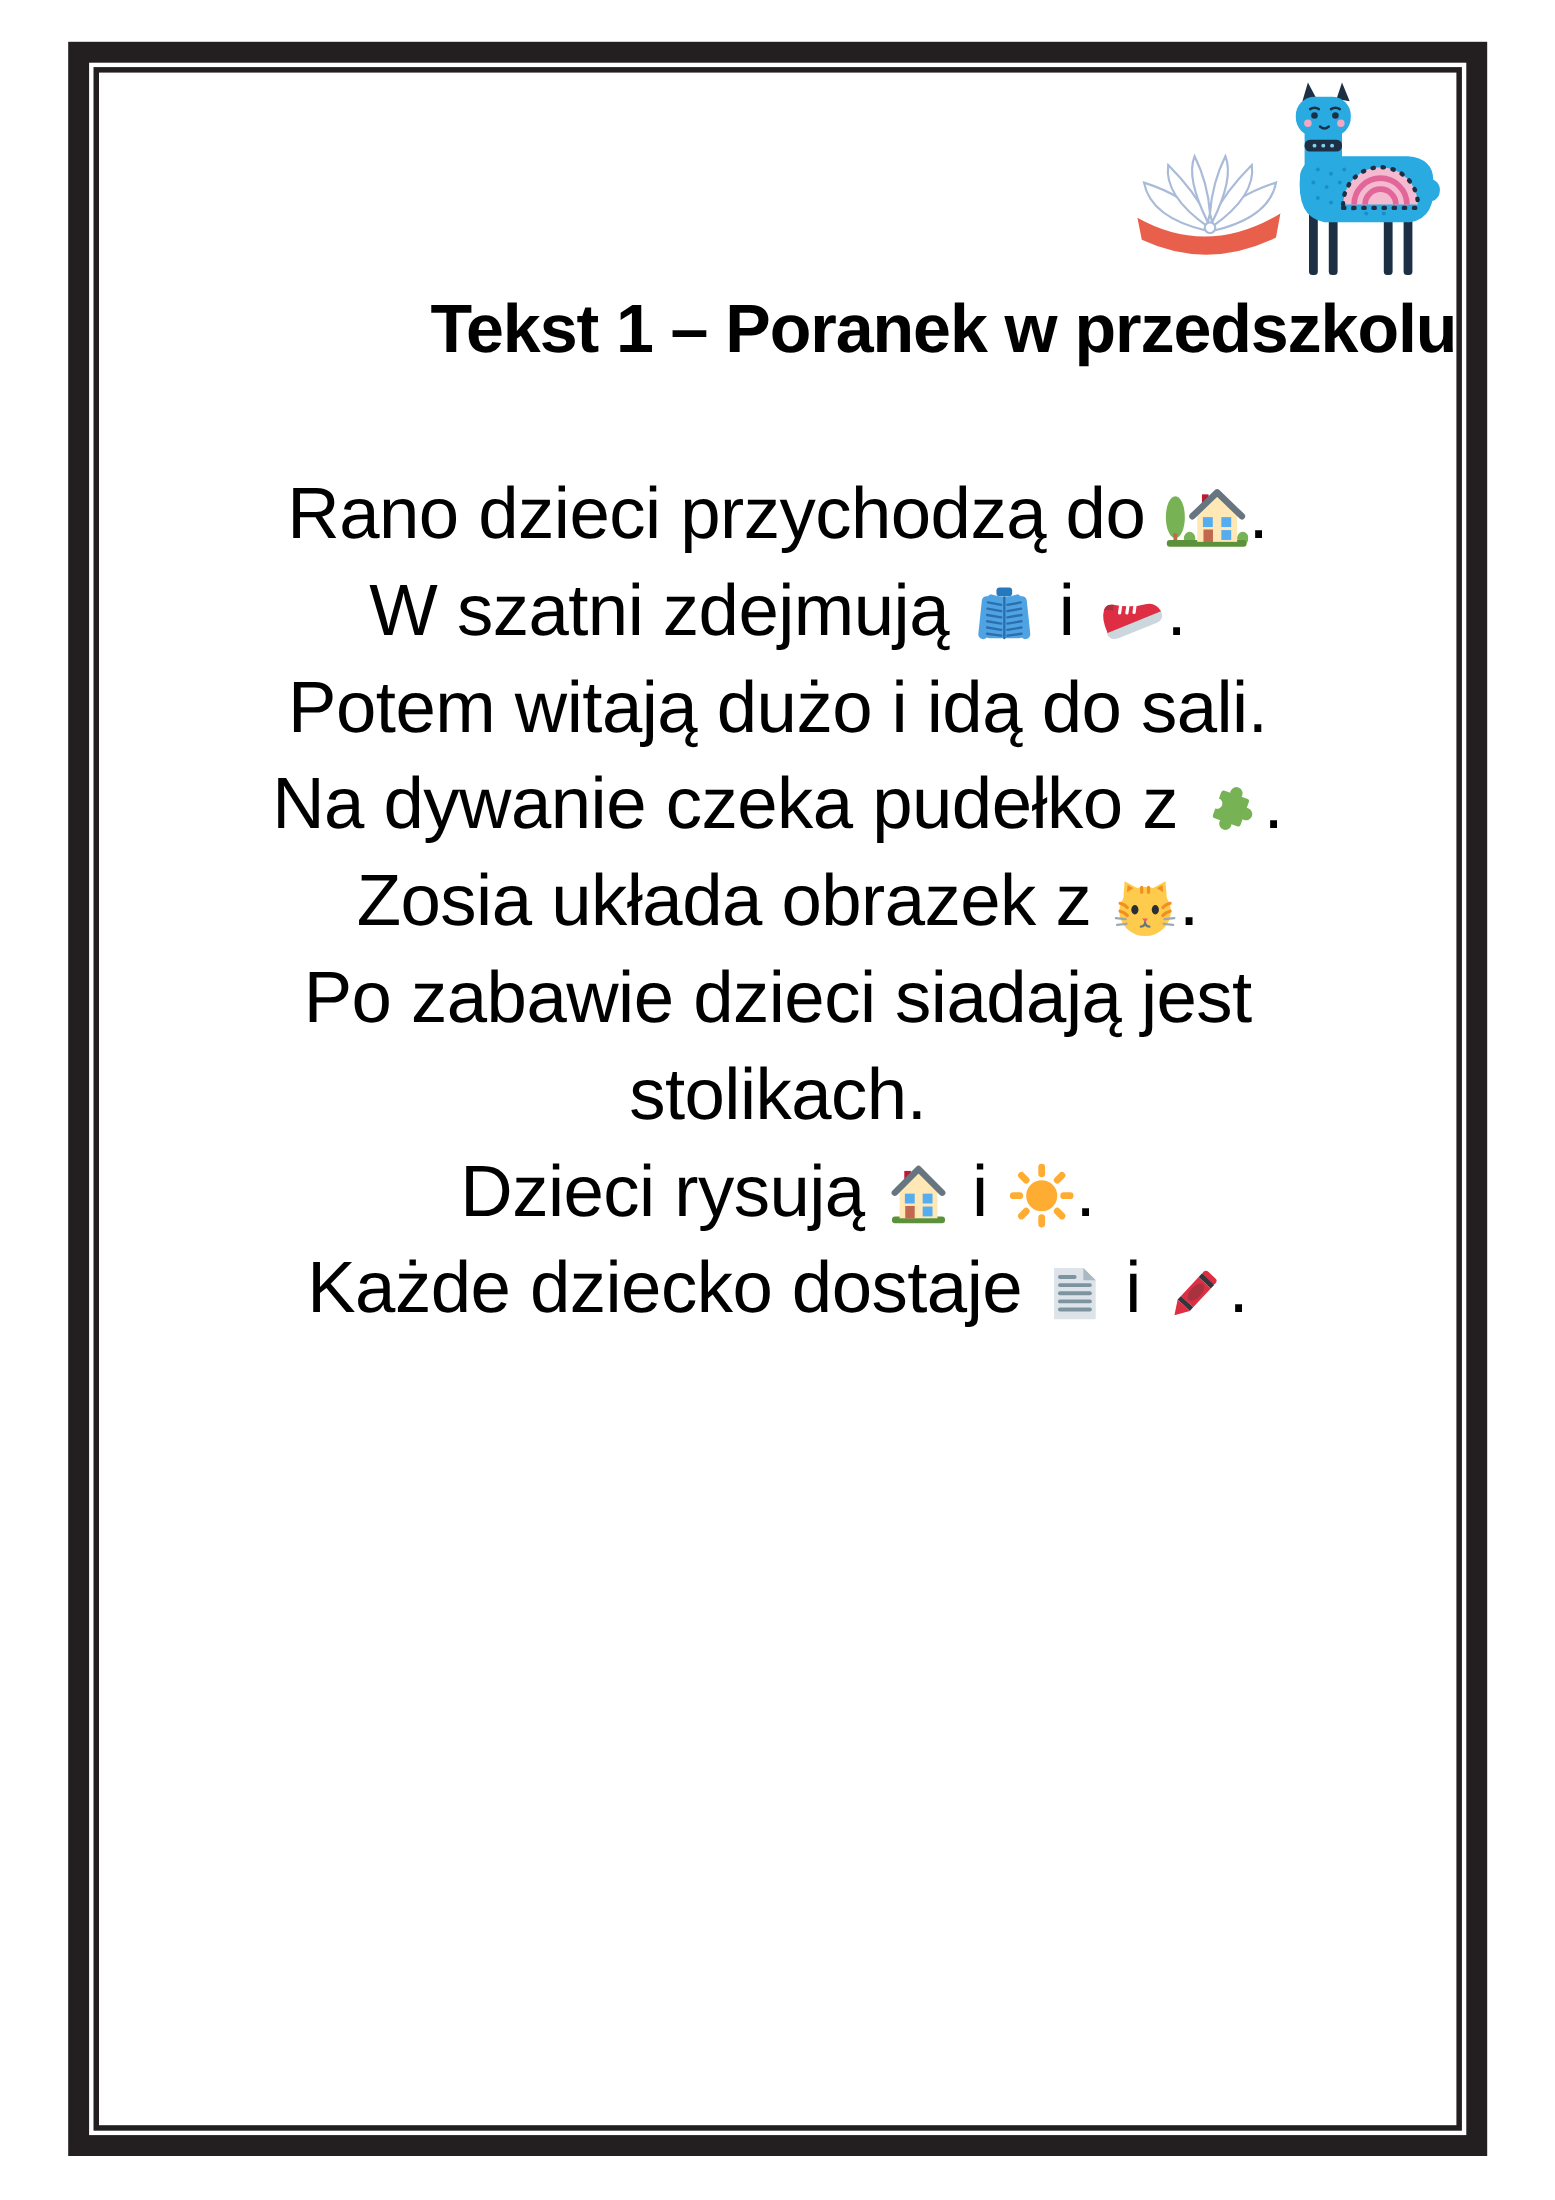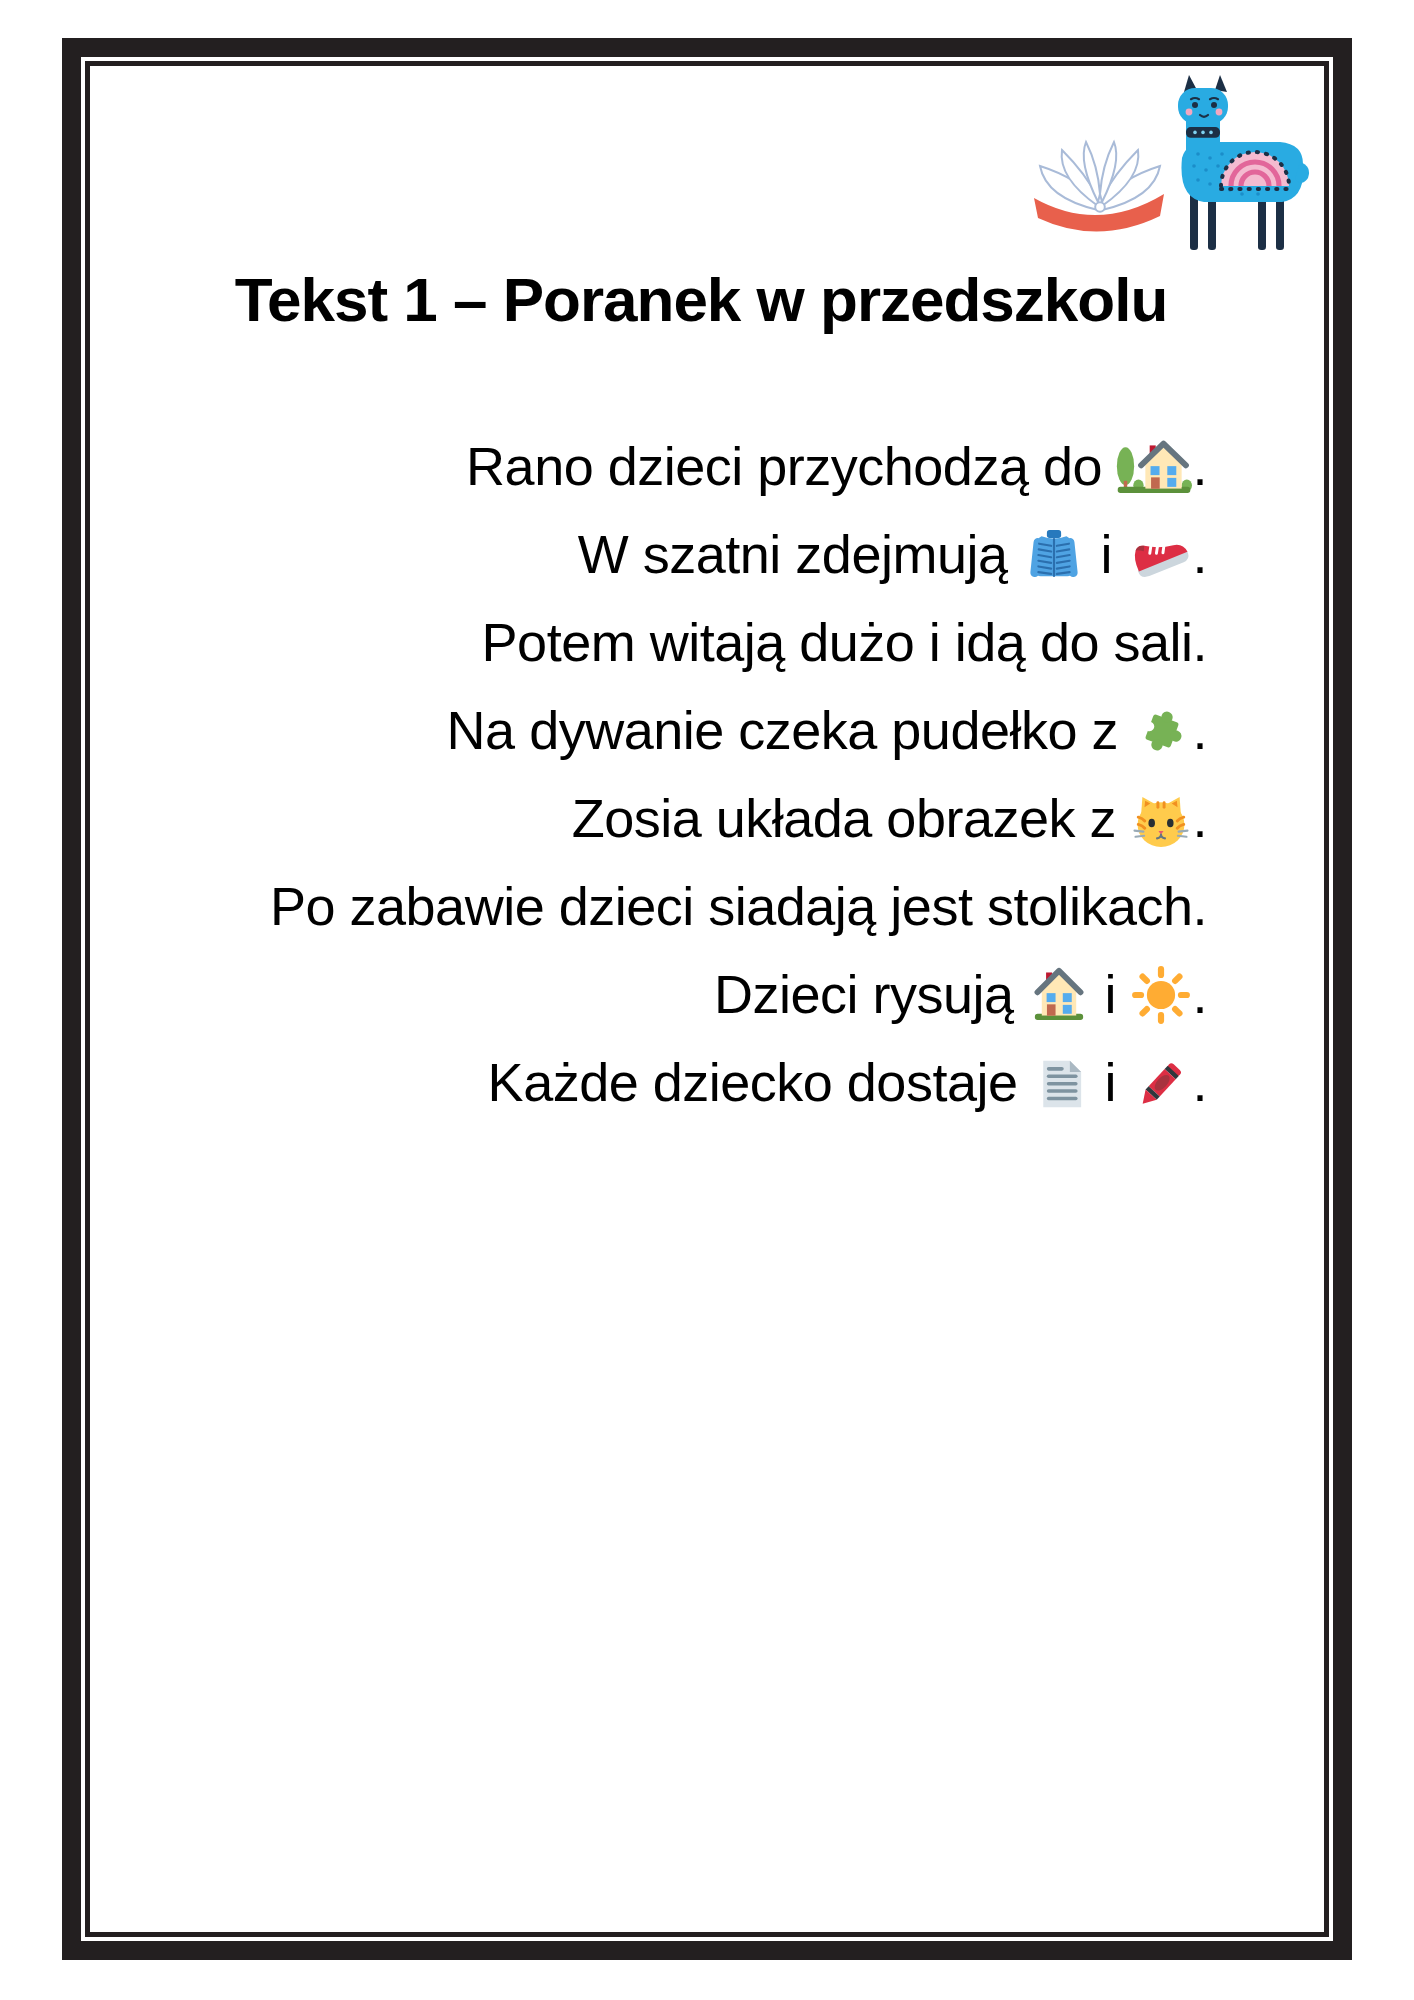--- a/index.html
+++ b/index.html
@@ -14,29 +14,29 @@
     border:19px solid #231f20;padding:4px;box-sizing:border-box;
   }
   .frame-inner{
     width:100%;height:100%;box-sizing:border-box;
     border:5px solid #231f20;position:relative;
   }
   .illustration{
     position:absolute;top:8px;right:6px;width:300px;height:200px;
   }
   h1.title{
-    margin:0;padding:200px 12px 0 0;
-    text-align:center;
+    margin:0;padding:200px 0 0 0;
+    text-align:right;
     font-size:62px;line-height:1.1;font-weight:bold;
     letter-spacing:-1px;
   }
   .story{
     margin:88px auto 0 auto;max-width:1000px;
-    text-align:right;
-    font-size:54px;line-height:88px;
+    text-align:center;
+    font-size:66px;line-height:88px;
     letter-spacing:-0.5px;
   }
   .line{white-space:normal;}
   .emoji{width:60px;height:60px;vertical-align:-12px;display:inline-block;}
   .em-house-garden{width:76px;height:64px;vertical-align:-14px;}
   .em-house{width:62px;height:62px;vertical-align:-12px;}
   .em-tower{width:56px;height:74px;vertical-align:-22px;}
   .em-cat{width:62px;height:62px;vertical-align:-16px;}
   .em-jacket{width:64px;height:64px;vertical-align:-13px;}
   .em-sneaker{width:66px;height:62px;vertical-align:-12px;}

